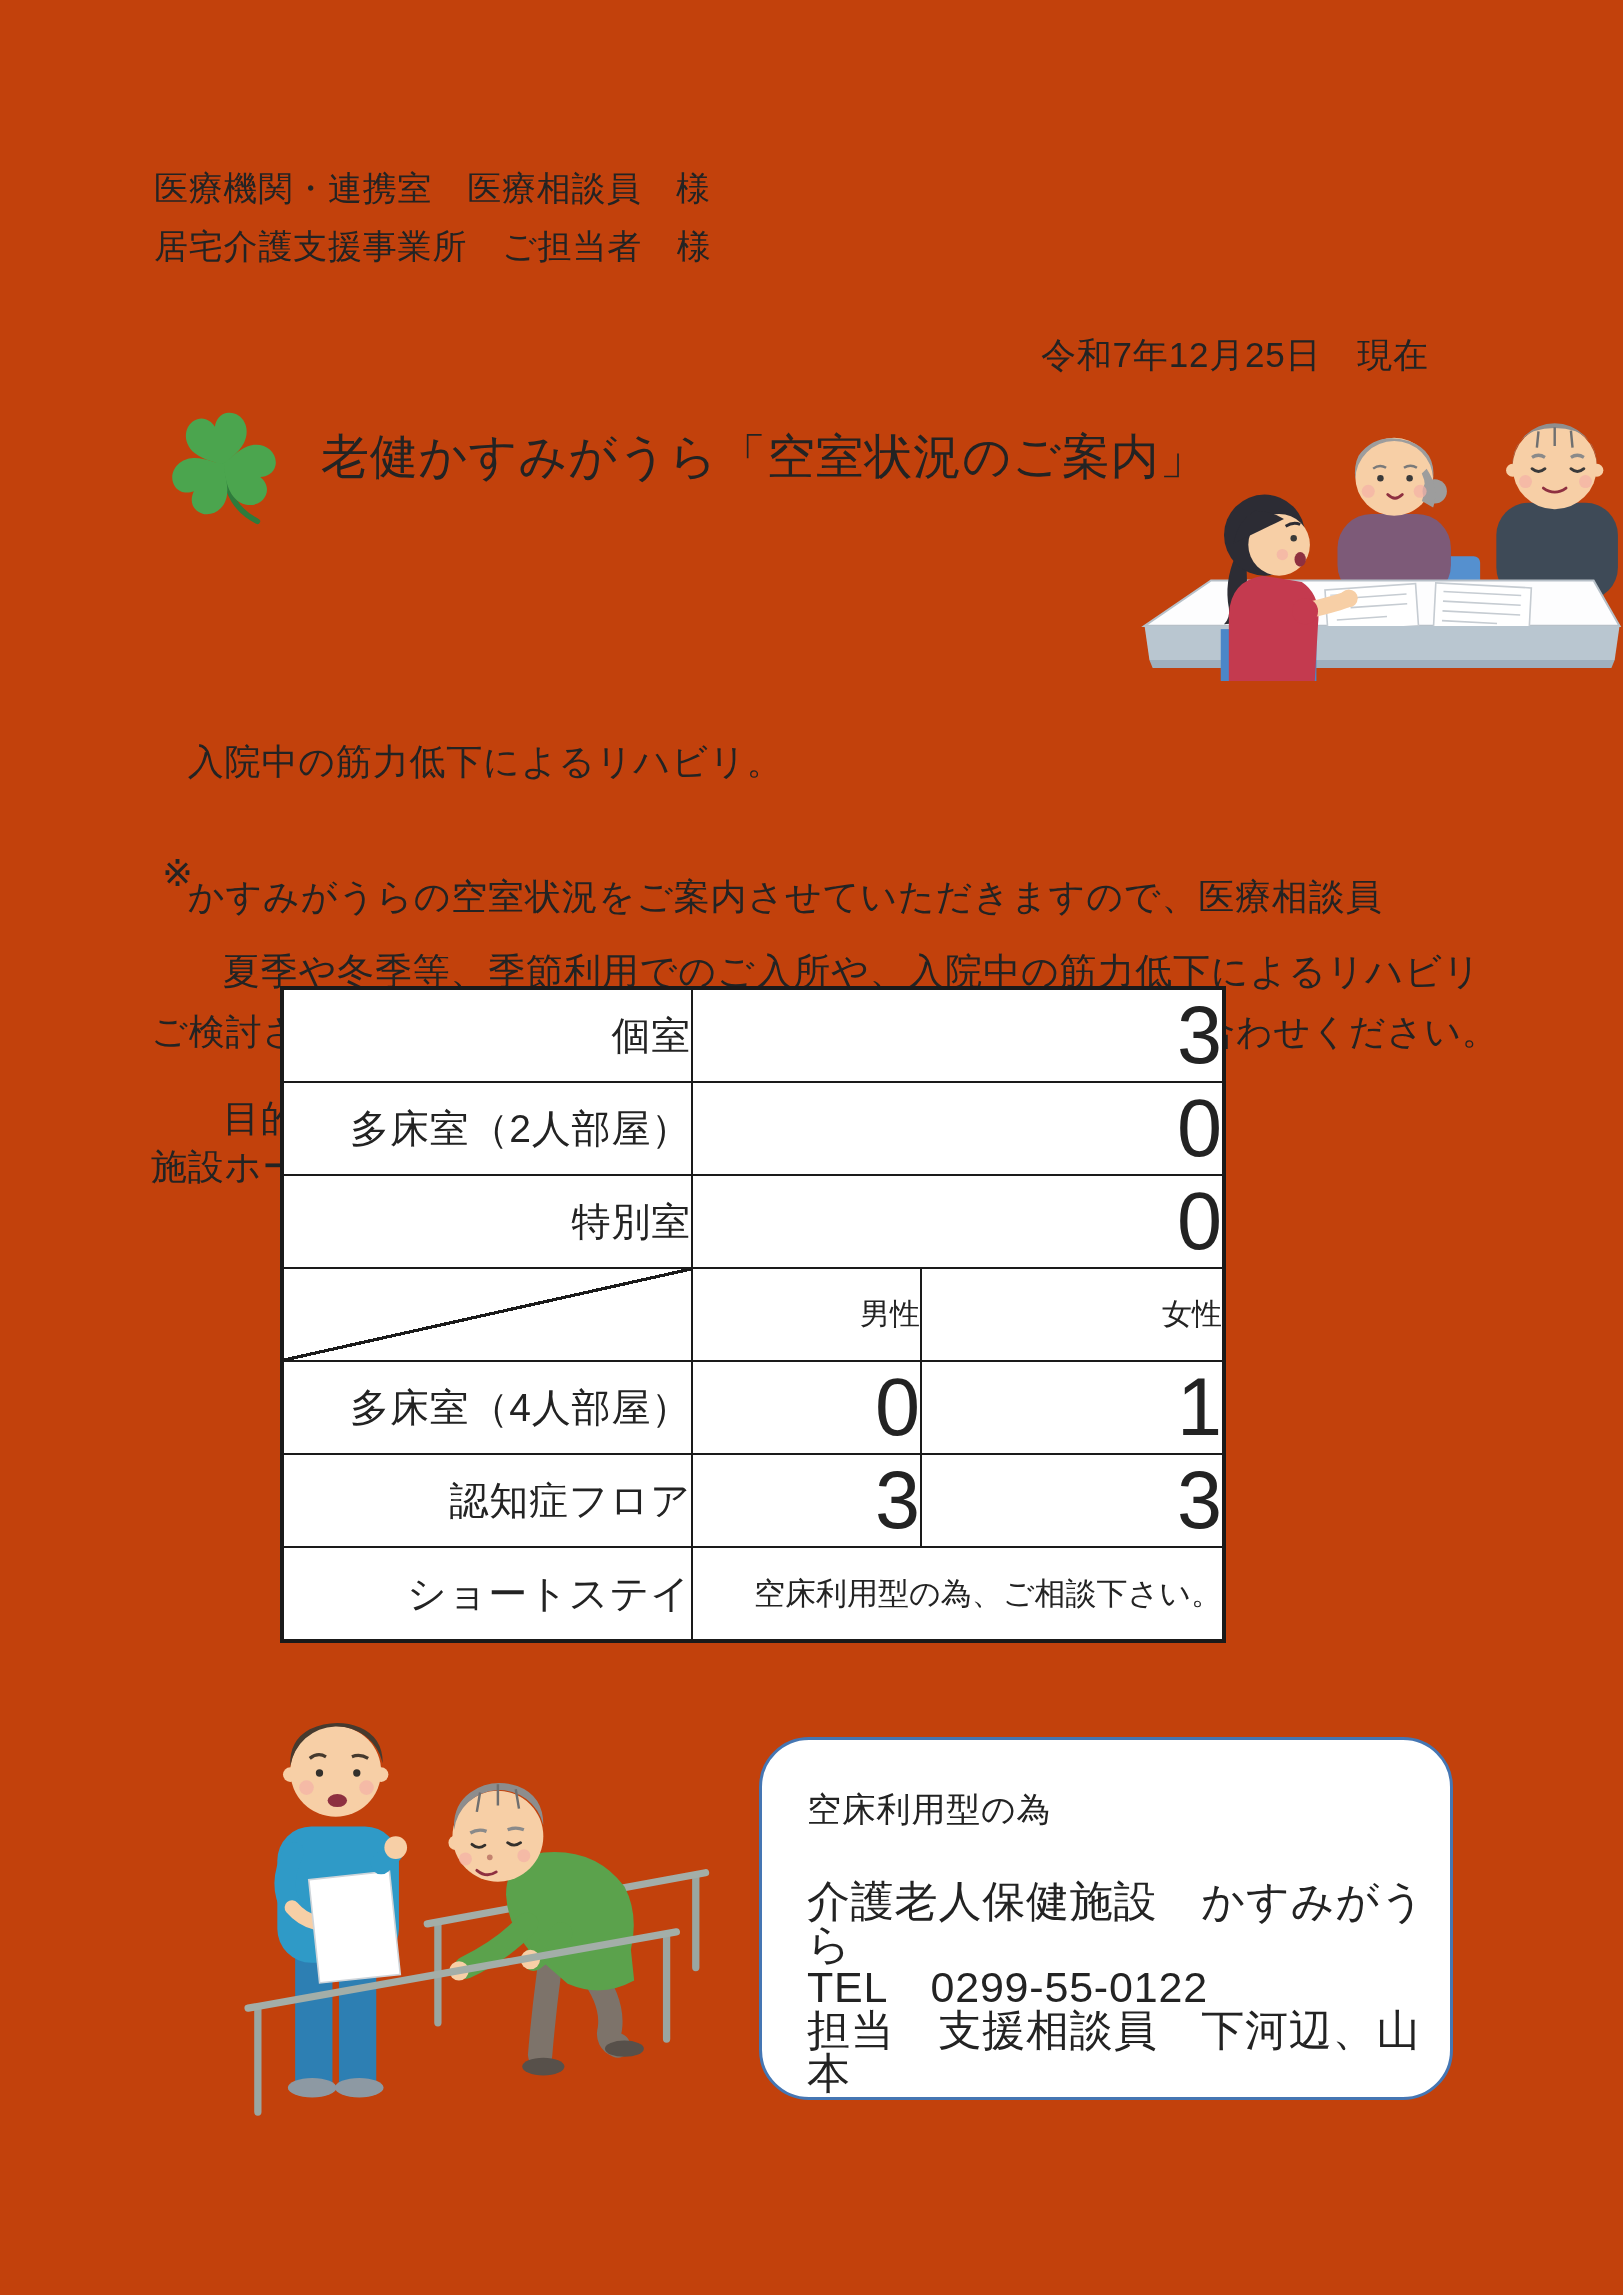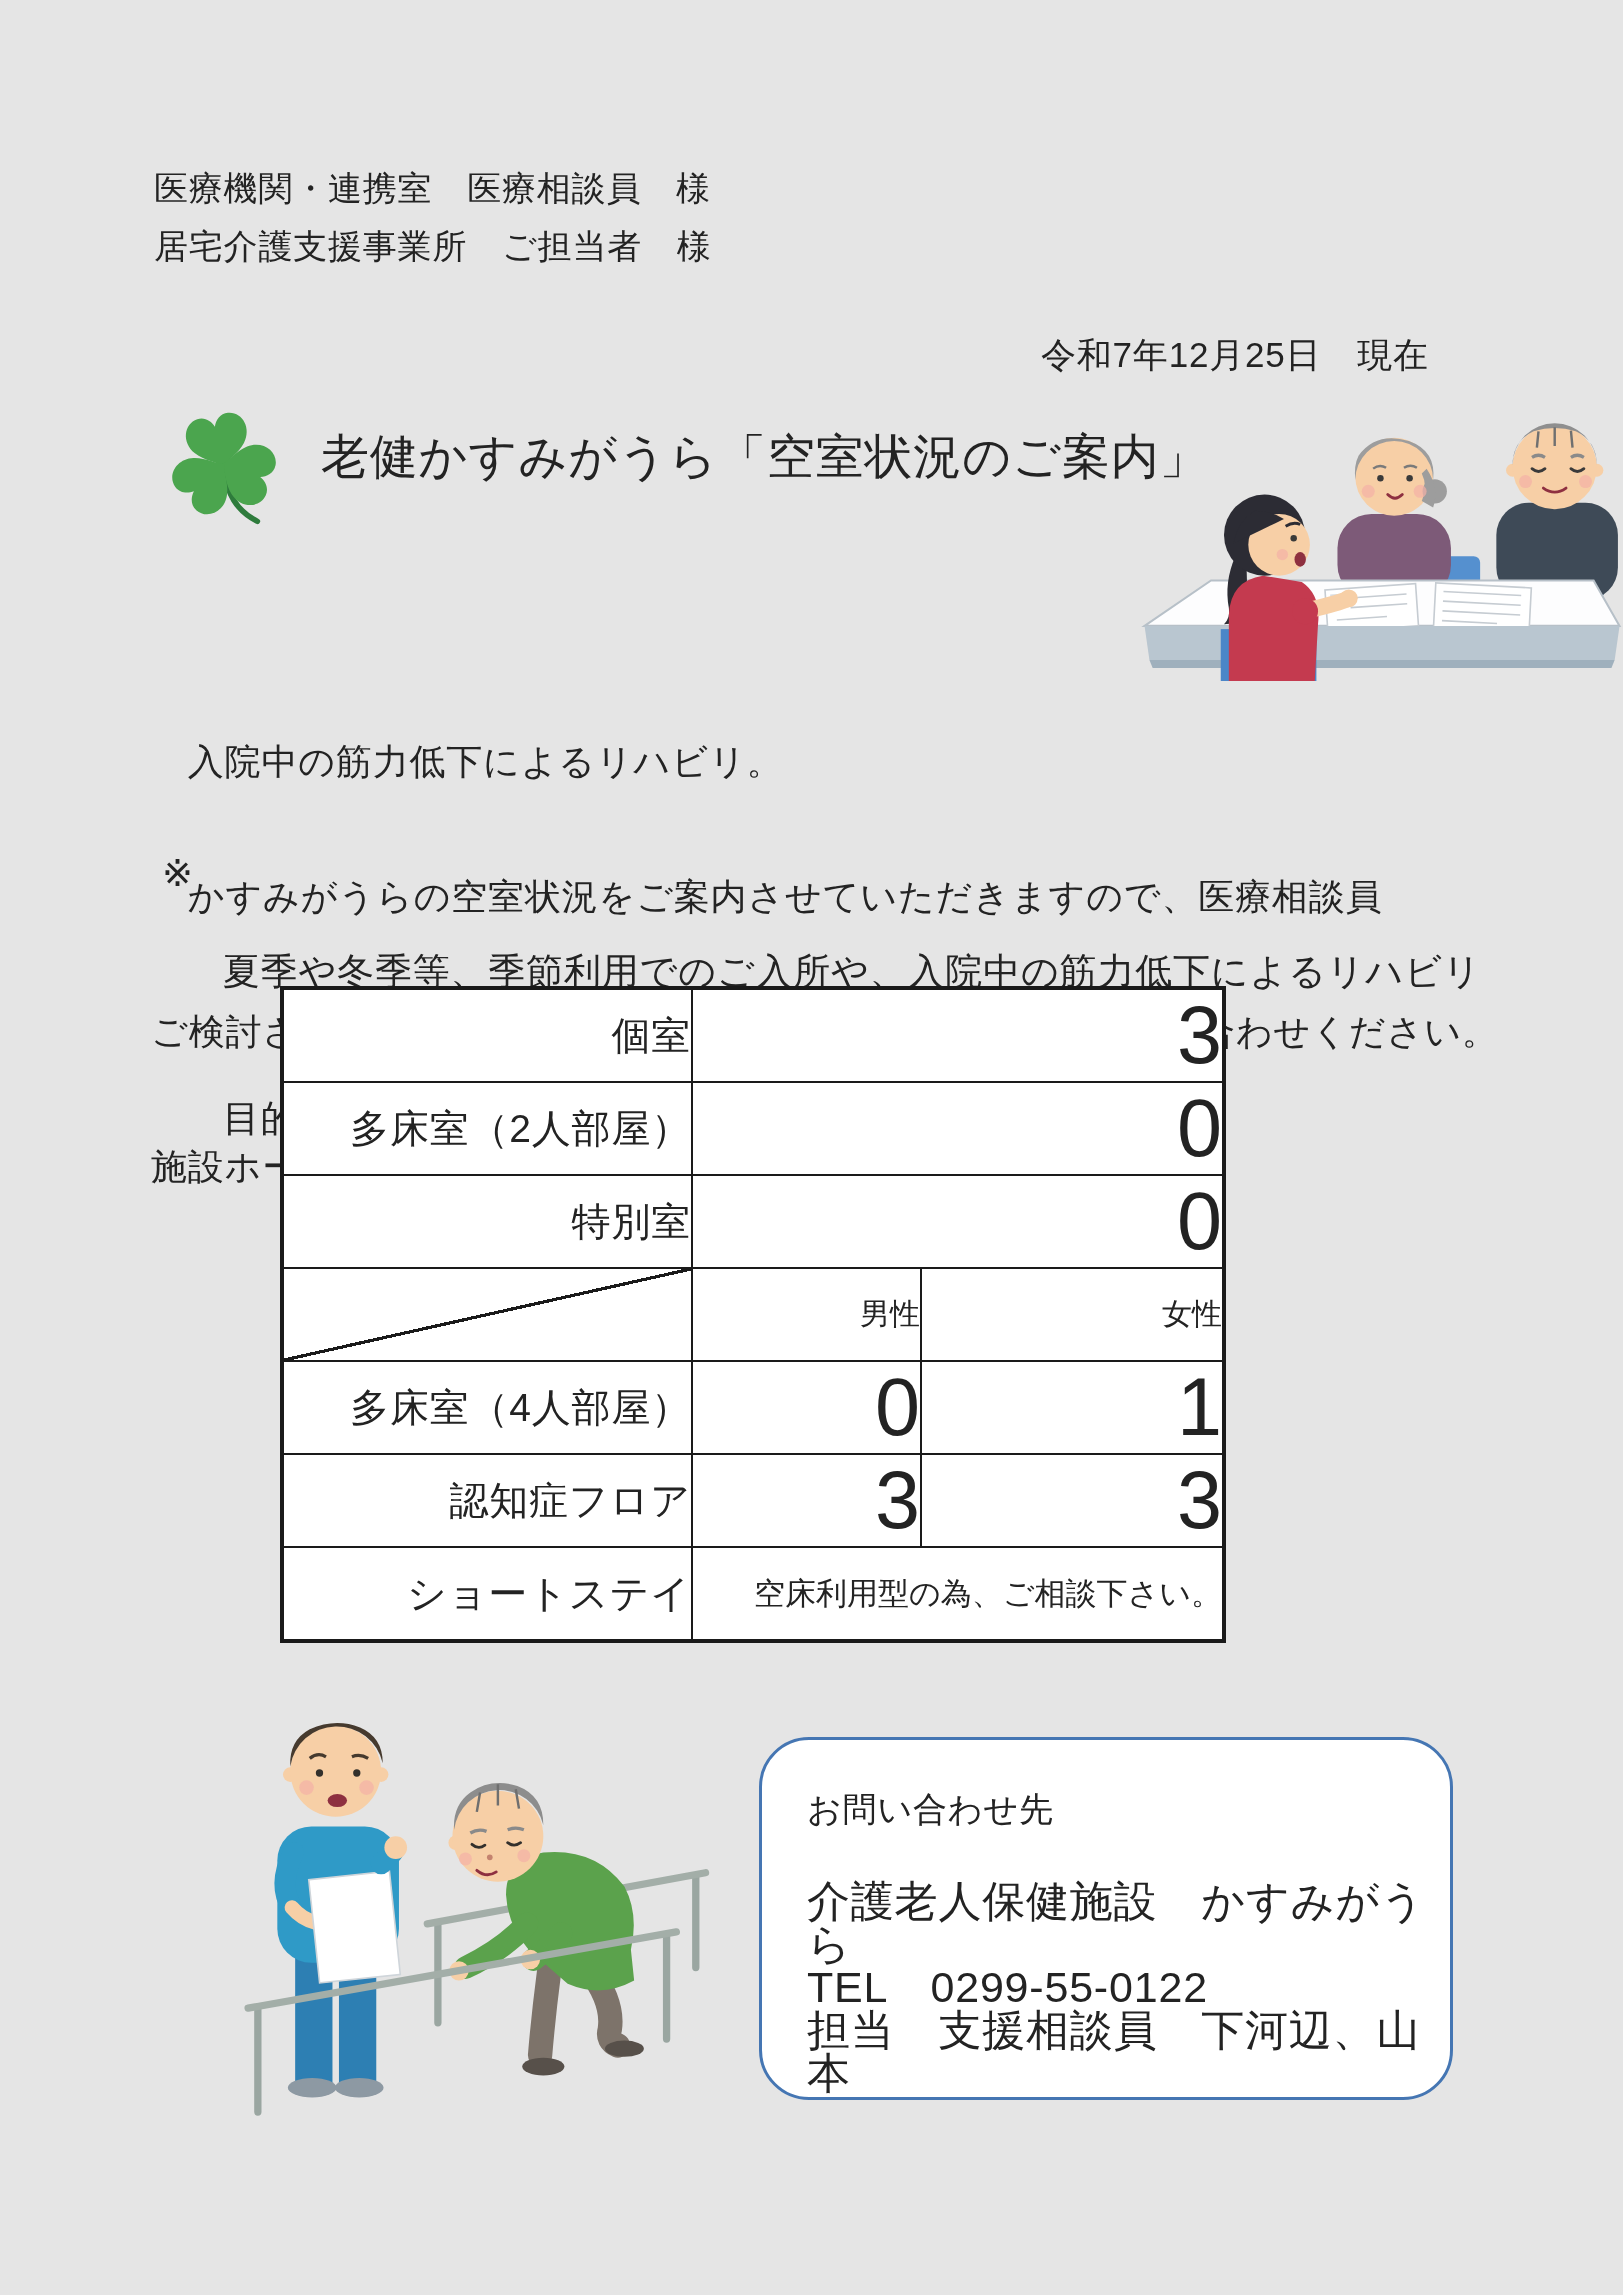--- a/index.html
+++ b/index.html
@@ -1,17 +1,17 @@
 <!DOCTYPE html>
 <html style="font-size:13px"><head>
 <meta charset="utf-8">
 <style>
   html,body{margin:0;padding:0;background:#ffffff;}
   #page{
-    position:relative;width:1623px;height:2295px;margin:0 auto;background:#e5e5e5;
+    position:relative;width:1623px;height:2295px;margin:0 auto;background:#c2410c;
     font-family:"Liberation Sans","DejaVu Sans",sans-serif;color:#232323;overflow:hidden;
   }
   .abs{position:absolute;}
   .recipients{left:154px;top:159px;font-size:34px;line-height:58px;letter-spacing:0.8px;}
   .dateline{left:1041px;top:332px;font-size:35px;letter-spacing:0.8px;}
   .clover{left:153px;top:393px;}
   .title{left:321px;top:425px;font-size:48px;font-weight:500;margin:0;letter-spacing:0.8px;white-space:nowrap;}
   .illu-consult{left:1133px;top:420px;}
   .para{left:151px;top:649px;font-size:36px;line-height:45px;letter-spacing:0.8px;white-space:pre;}
   .note{left:162px;top:849px;display:flex;gap:29px;font-size:37px;line-height:49px;letter-spacing:0.8px;white-space:pre;}
@@ -234,20 +234,20 @@
       <circle cx="352" cy="218" r="8" fill="#f3b0a6" opacity="0.7"></circle>
       <circle cx="424" cy="214" r="8" fill="#f3b0a6" opacity="0.7"></circle>
     </g>
     <g>
       <path d="M96,400 L96,530 M600,312 L600,440" stroke="#9aa6a1" stroke-width="9" stroke-linecap="round"></path>
       <path d="M84,402 L612,308" stroke="#a3aea8" stroke-width="9" stroke-linecap="round"></path>
     </g>
   </svg>
 
   <div class="abs contact">
-    <div class="c-head">お問い合わせ先</div>
+    <div class="c-head">空床利用型の為</div>
     <div class="c-line">介護老人保健施設　かすみがうら</div>
     <div class="c-line">TEL　0299-55-0122</div>
     <div class="c-line">担当　支援相談員　下河辺、山本</div>
   </div>
 
 </div>
 
 
 </body></html>

